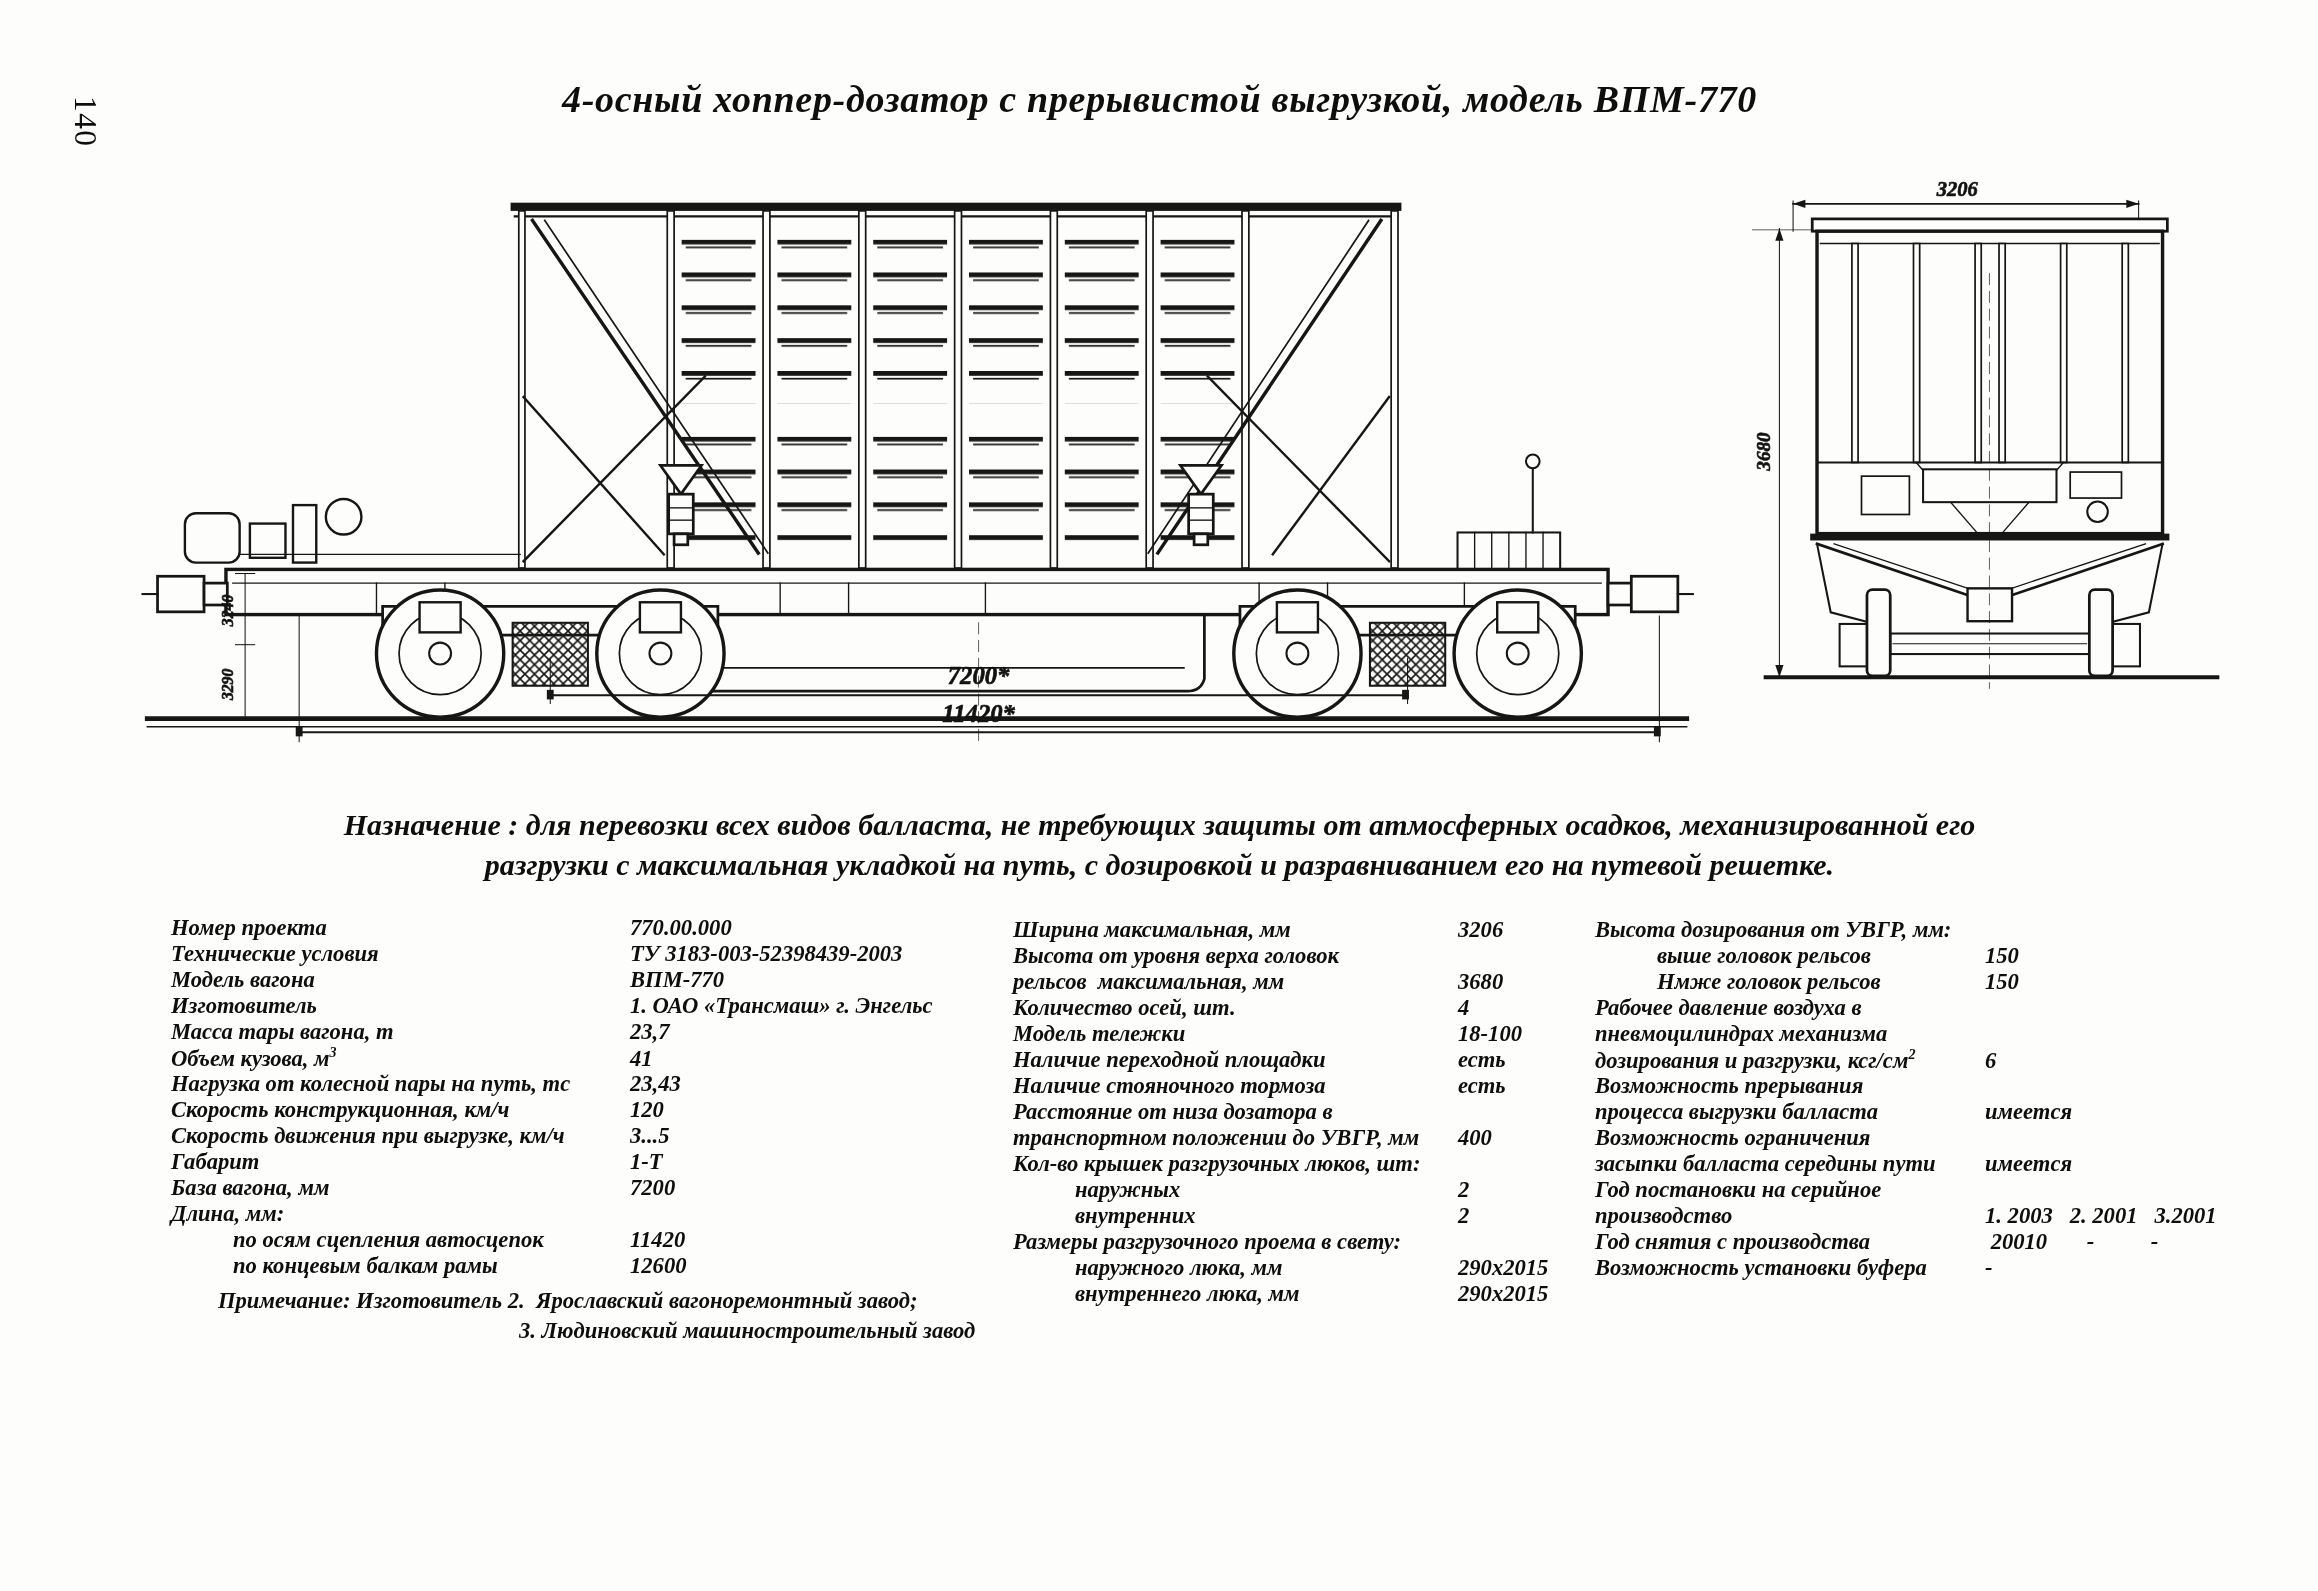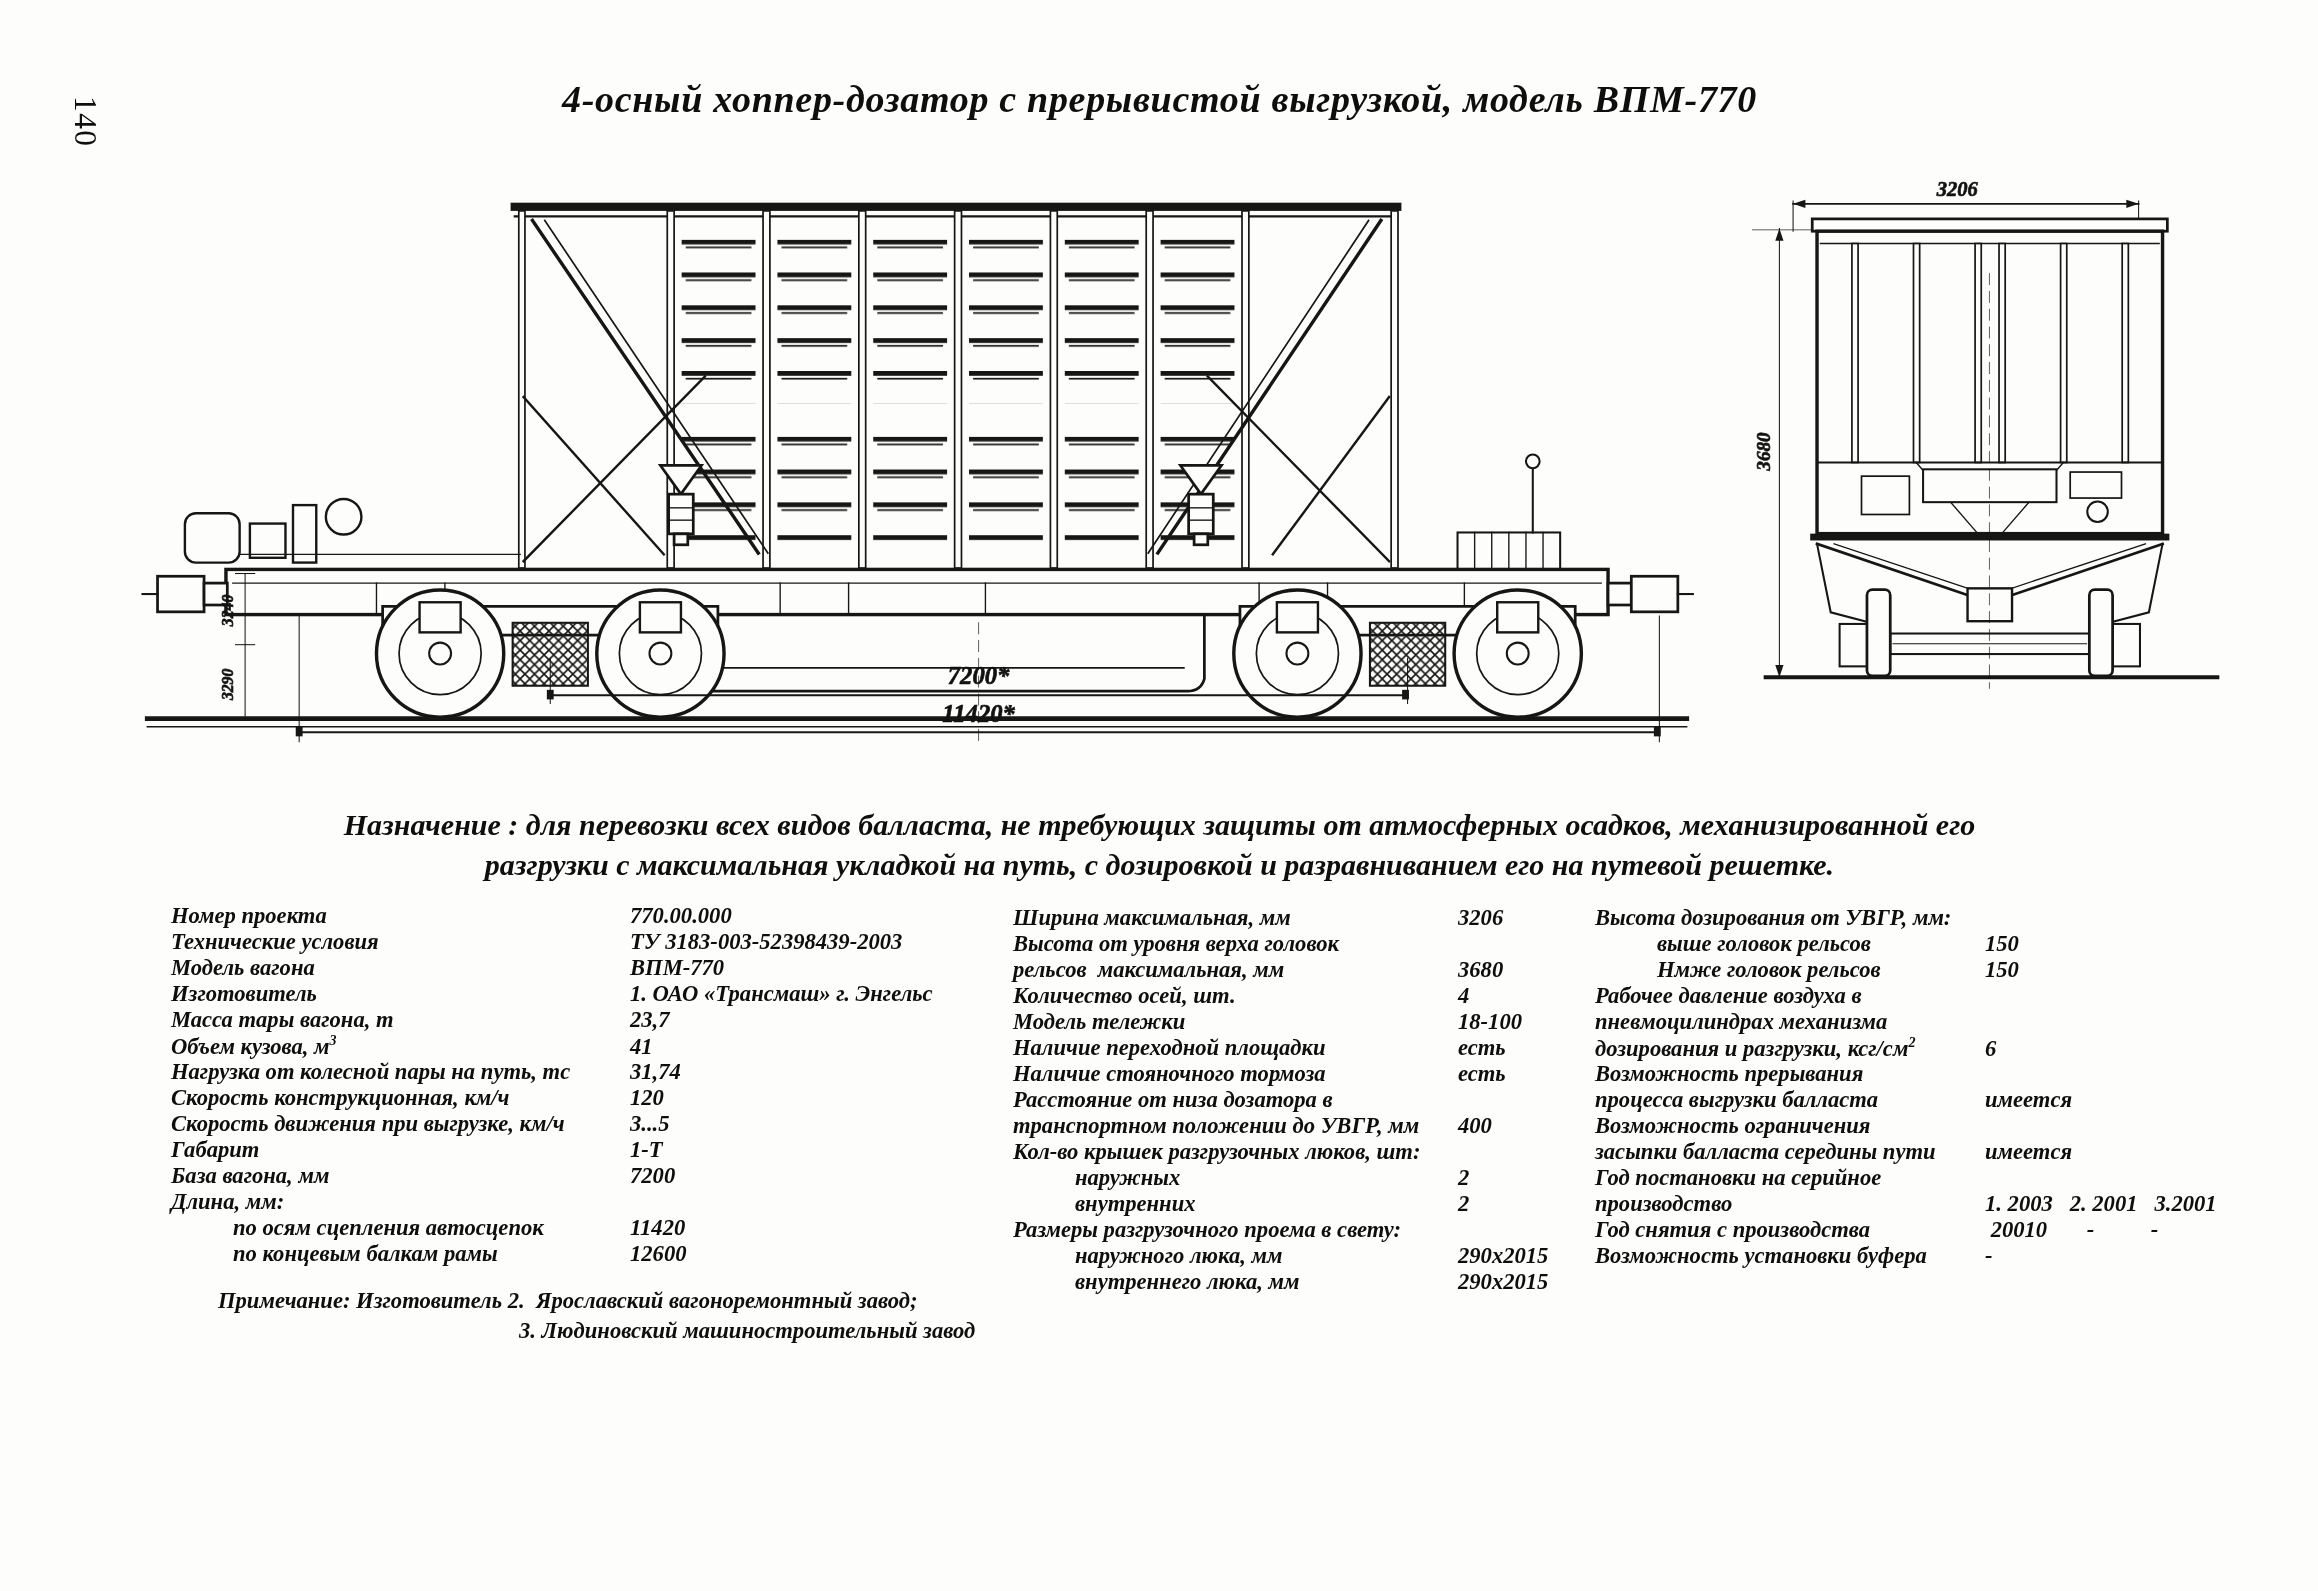--- a/index.html
+++ b/index.html
@@ -22,21 +22,21 @@
   }
   .svgwrap { position:absolute; }
   #sideview { left:137px; top:171px; }
   #endview  { left:1752px; top:171px; }
   svg text { font-family:"Liberation Serif","DejaVu Serif",serif; font-style:italic; font-weight:bold; fill:#111; }
   .speccol { position:absolute; font-size:22.6px; font-weight:bold; font-style:italic; }
   #col1 { left:171px;  top:903px; width:855px; }
   #col2 { left:1013px; top:905px; width:602px;  }
   #col3 { left:1595px; top:905px; width:725px; }
   .spec-row { display:flex; align-items:baseline; height:26px; white-space:pre; }
-  .sl { flex:none; }
+  .sl { flex:none;margin-top:12px; }
   #col1 .sl { width:459px; }
   #col2 .sl { width:445px; }
   #col3 .sl { width:390px; }
   .sl.ind { padding-left:62px; }
   .sv { flex:none; white-space:pre; }
   sup { font-size:0.62em; }
   .note { position:absolute; font-size:22.6px; font-weight:bold; font-style:italic; white-space:pre; }
   #note1 { left:218px; top:1288px; }
   #note2 { left:519px; top:1318px; }
 </style>
@@ -279,21 +279,21 @@
     <div>разгрузки с максимальная укладкой на путь, с дозировкой и разравниванием его на путевой решетке.</div>
   </div>
 
   <div class="speccol" id="col1">
       <div class="spec-row"><span class="sl"><span>Номер проекта</span></span><span class="sv">770.00.000</span></div>
       <div class="spec-row"><span class="sl"><span>Технические условия</span></span><span class="sv">ТУ 3183-003-52398439-2003</span></div>
       <div class="spec-row"><span class="sl"><span>Модель вагона</span></span><span class="sv">ВПМ-770</span></div>
       <div class="spec-row"><span class="sl"><span>Изготовитель</span></span><span class="sv">1. ОАО «Трансмаш» г. Энгельс</span></div>
       <div class="spec-row"><span class="sl"><span>Масса тары вагона, т</span></span><span class="sv">23,7</span></div>
       <div class="spec-row"><span class="sl"><span>Объем кузова, м</span><sup>3</sup></span><span class="sv">41</span></div>
-      <div class="spec-row"><span class="sl"><span>Нагрузка от колесной пары на путь, тс</span></span><span class="sv">31,74</span></div>
+      <div class="spec-row"><span class="sl"><span>Нагрузка от колесной пары на путь, тс</span></span><span class="sv">23,43</span></div>
       <div class="spec-row"><span class="sl"><span>Скорость конструкционная, км/ч</span></span><span class="sv">120</span></div>
       <div class="spec-row"><span class="sl"><span>Скорость движения при выгрузке, км/ч</span></span><span class="sv">3...5</span></div>
       <div class="spec-row"><span class="sl"><span>Габарит</span></span><span class="sv">1-Т</span></div>
       <div class="spec-row"><span class="sl"><span>База вагона, мм</span></span><span class="sv">7200</span></div>
       <div class="spec-row"><span class="sl"><span>Длина, мм:</span></span><span class="sv"></span></div>
       <div class="spec-row"><span class="sl ind"><span>по осям сцепления автосцепок</span></span><span class="sv">11420</span></div>
       <div class="spec-row"><span class="sl ind"><span>по концевым балкам рамы</span></span><span class="sv">12600</span></div>
     </div>
   <div class="speccol" id="col2">
       <div class="spec-row"><span class="sl"><span>Ширина максимальная, мм</span></span><span class="sv">3206</span></div>

